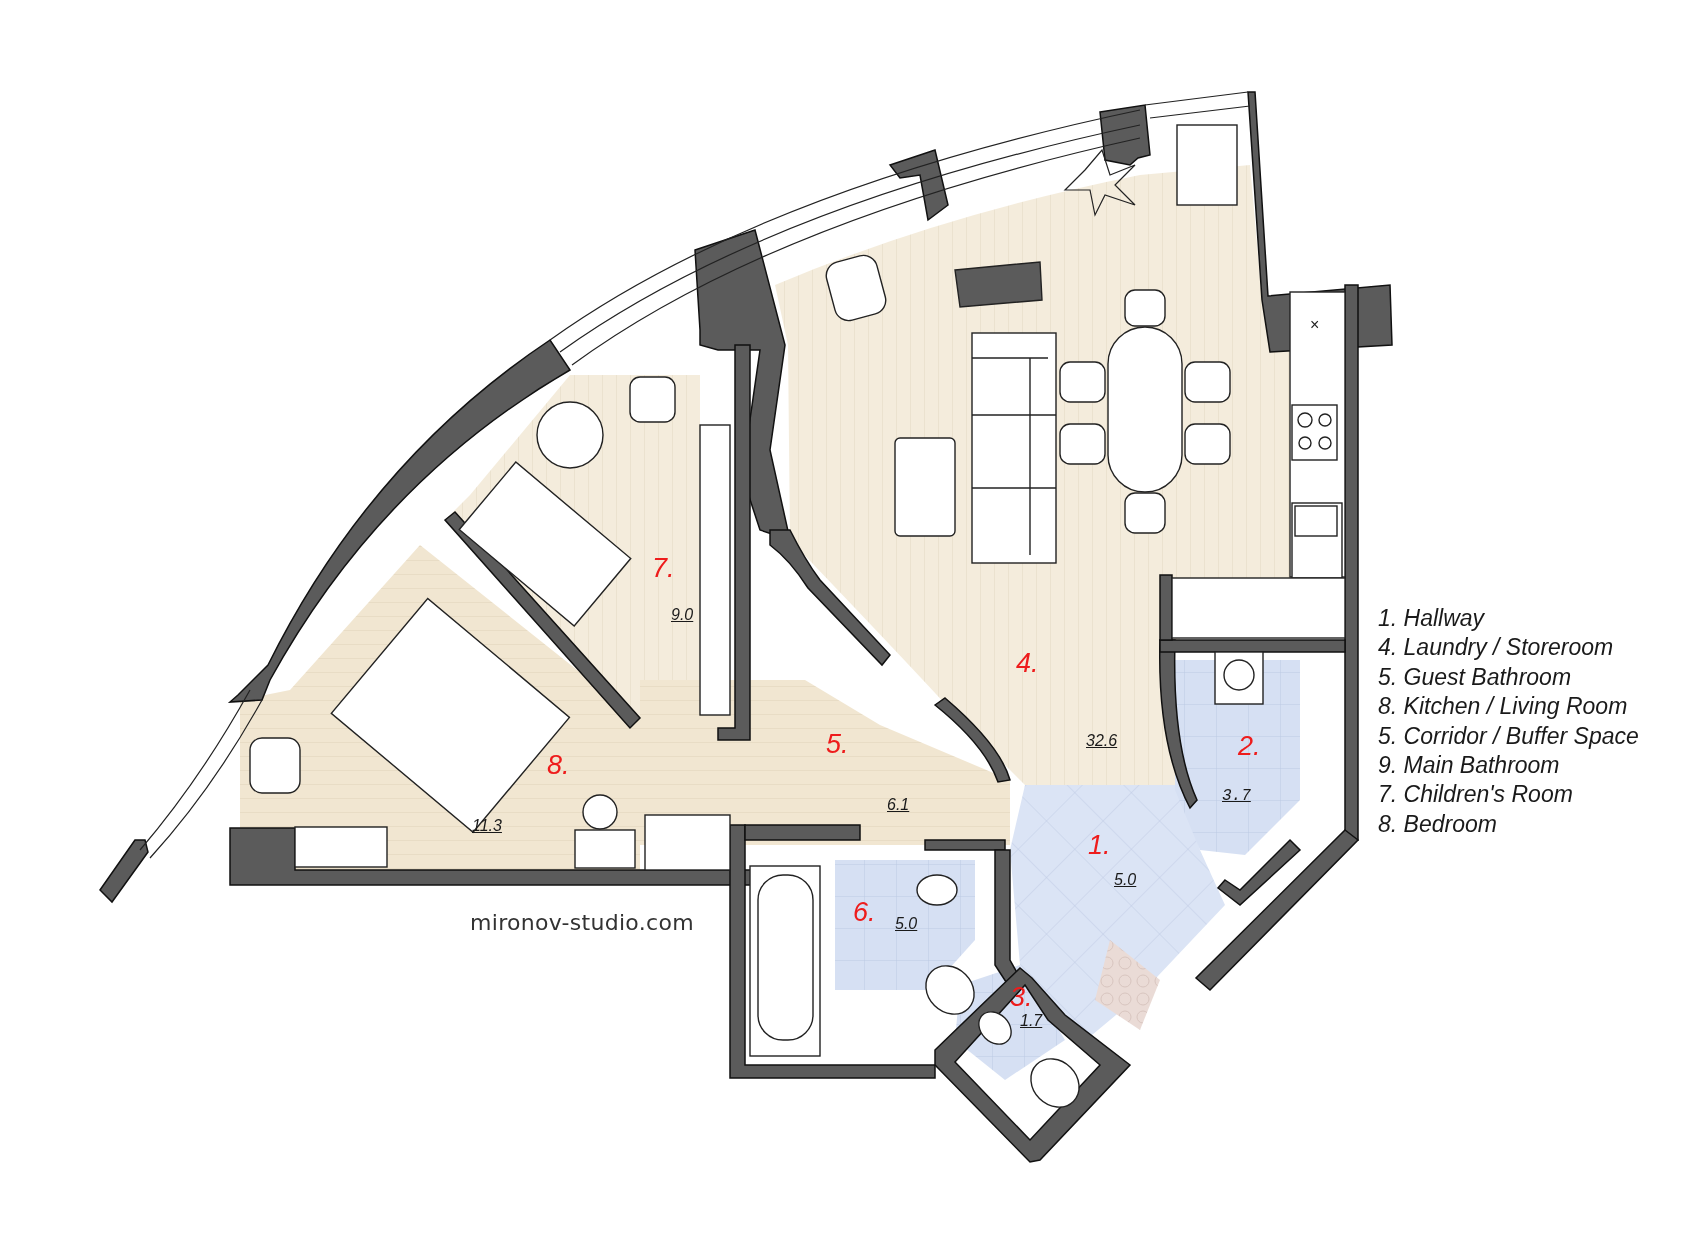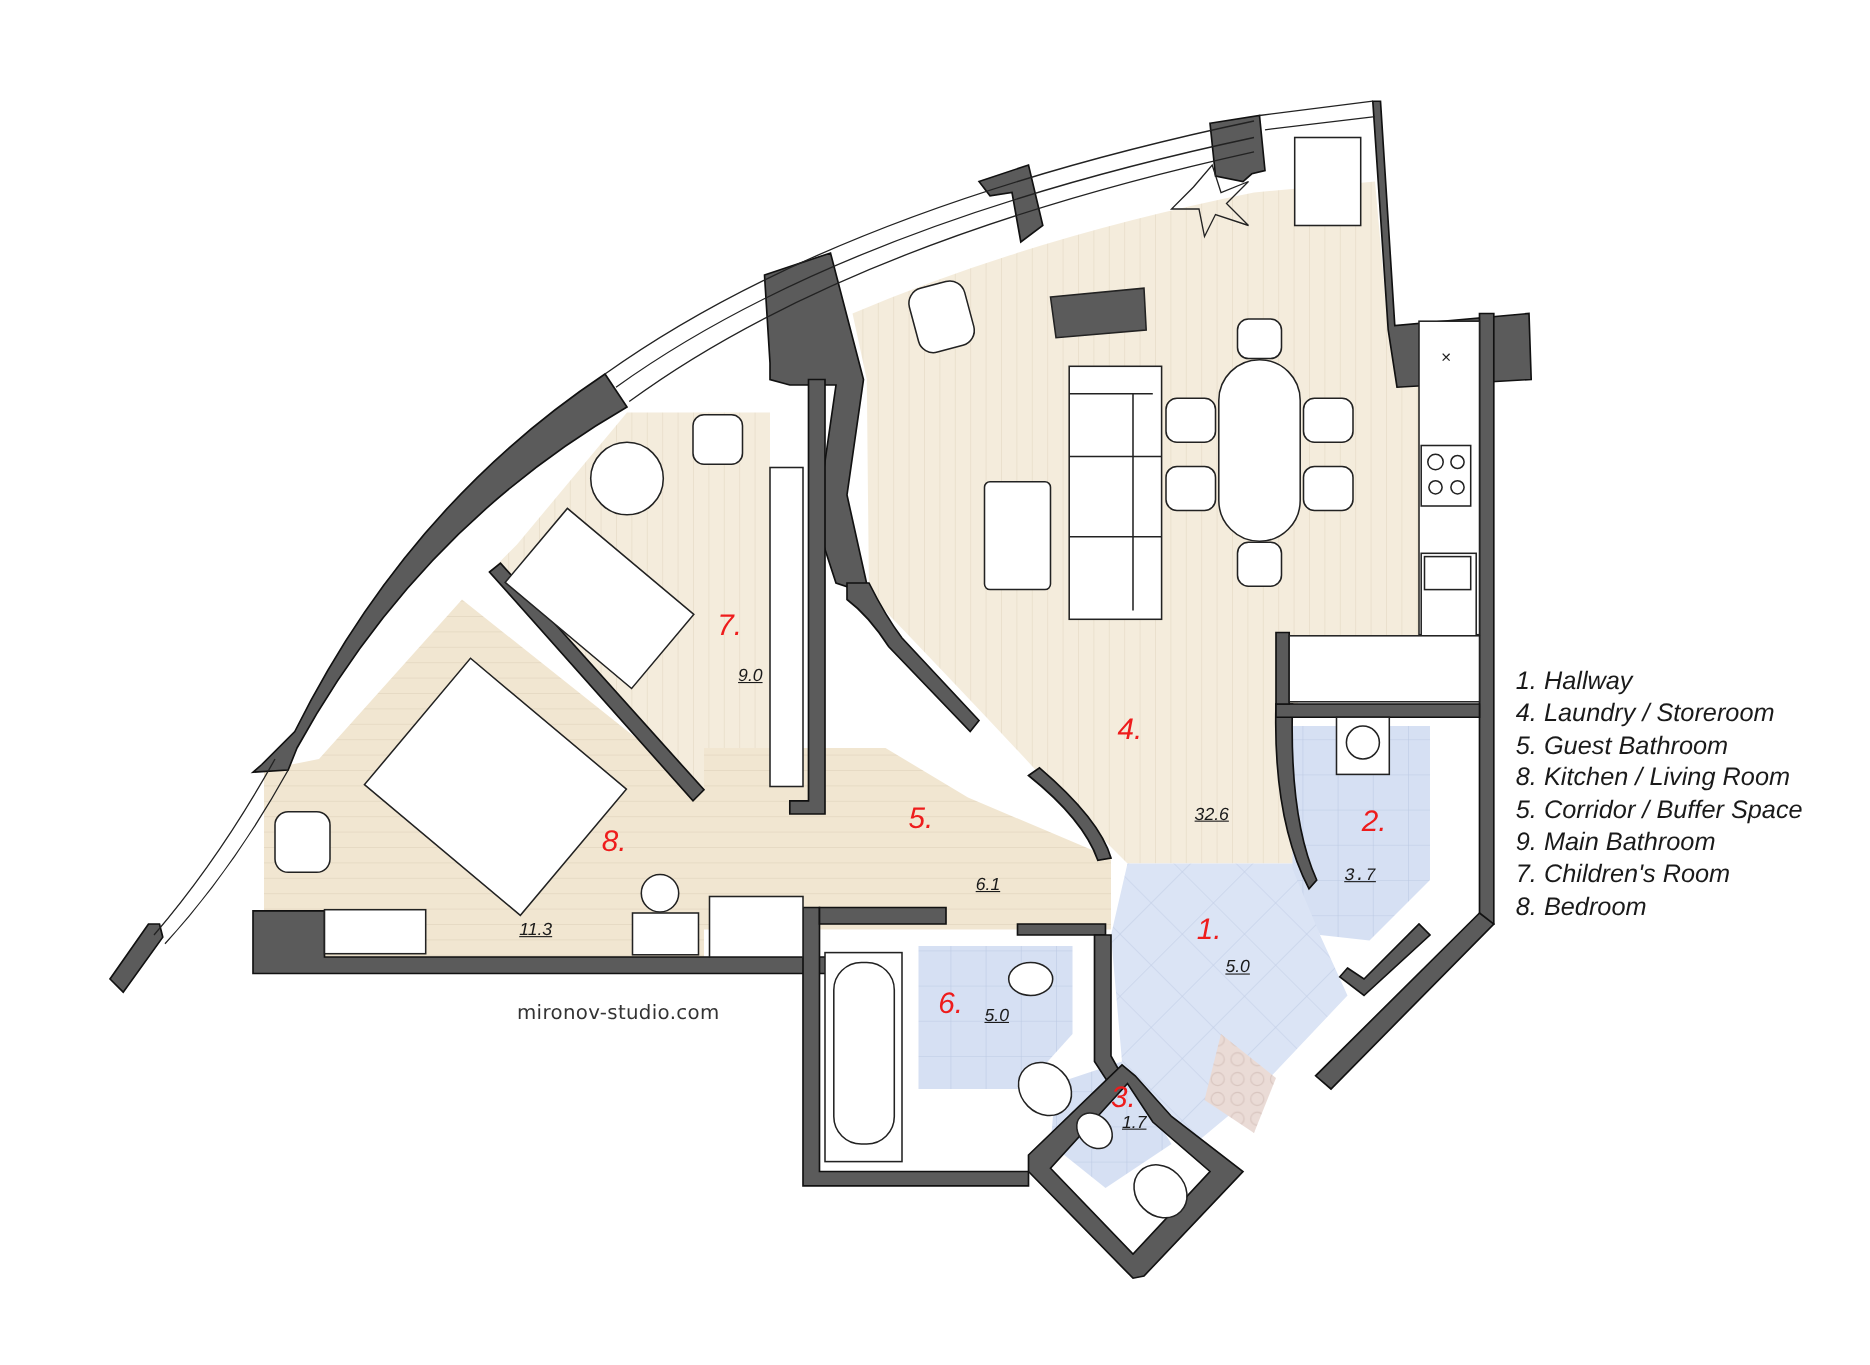--- a/index.html
+++ b/index.html
@@ -2,21 +2,21 @@
 <html><head>
 <meta charset="utf-8">
 <style>
   html, body { margin: 0; padding: 0; background: #ffffff; }
   body { width: 1700px; height: 1241px; position: relative; overflow: hidden; font-family: "Liberation Sans", sans-serif; }
   #plan { position: absolute; left: 0; top: 0; width: 1700px; height: 1241px; }
   .room-num { position: absolute; color: #ee1c1c; font-family: "Liberation Sans", sans-serif; font-style: italic; font-size: 27px; line-height: 1; white-space: nowrap; }
   .room-area { position: absolute; color: #1a1a1a; font-family: "Liberation Sans", sans-serif; font-style: italic; font-size: 16px; line-height: 1; text-decoration: underline; white-space: nowrap; }
   .legend { position: absolute; left: 1378px; top: 604px; }
   .legend-item { font-family: "Liberation Sans", sans-serif; font-style: italic; font-size: 23px; color: #1a1a1a; line-height: 29.4px; white-space: nowrap; }
-  .watermark { position: absolute; left: 470px; top: 910px; font-family: "DejaVu Sans", sans-serif; font-size: 18px; color: #333333; letter-spacing: 0.3px; white-space: nowrap; }
+  .watermark { position: absolute; left: 470px; top: 910px; font-family: "DejaVu Sans", sans-serif; font-size: 22px; color: #333333; letter-spacing: 0.3px; white-space: nowrap; }
 </style>
 </head>
 <body>
 
 <svg id="plan" viewBox="0 0 1700 1241" xmlns="http://www.w3.org/2000/svg">
   <defs>
     <pattern id="woodV" width="14" height="14" patternUnits="userSpaceOnUse">
       <rect width="14" height="14" fill="#f4ecdc"></rect>
       <line x1="0" y1="0" x2="0" y2="14" stroke="#e3d8c3" stroke-width="1"></line>
     </pattern>
@@ -189,21 +189,21 @@
 <div class="room-num" style="left:853px; top:899px;">6.</div>
 <div class="room-area" style="left:895px; top:916px;">5.0</div>
 
 <div class="room-num" style="left:826px; top:731px;">5.</div>
 <div class="room-area" style="left:887px; top:797px;">6.1</div>
 
 <div class="room-num" style="left:652px; top:555px;">7.</div>
 <div class="room-area" style="left:671px; top:607px;">9.0</div>
 
 <div class="room-num" style="left:547px; top:752px;">8.</div>
-<div class="room-area" style="left:472px; top:818px;margin-top:20px;">11.3</div>
+<div class="room-area" style="left:472px; top:818px;">11.3</div>
 
 <div class="legend">
   <div class="legend-item">1. Hallway</div>
   <div class="legend-item">4. Laundry / Storeroom</div>
   <div class="legend-item">5. Guest Bathroom</div>
   <div class="legend-item">8. Kitchen / Living Room</div>
   <div class="legend-item">5. Corridor / Buffer Space</div>
   <div class="legend-item">9. Main Bathroom</div>
   <div class="legend-item">7. Children's Room</div>
   <div class="legend-item">8. Bedroom</div>

